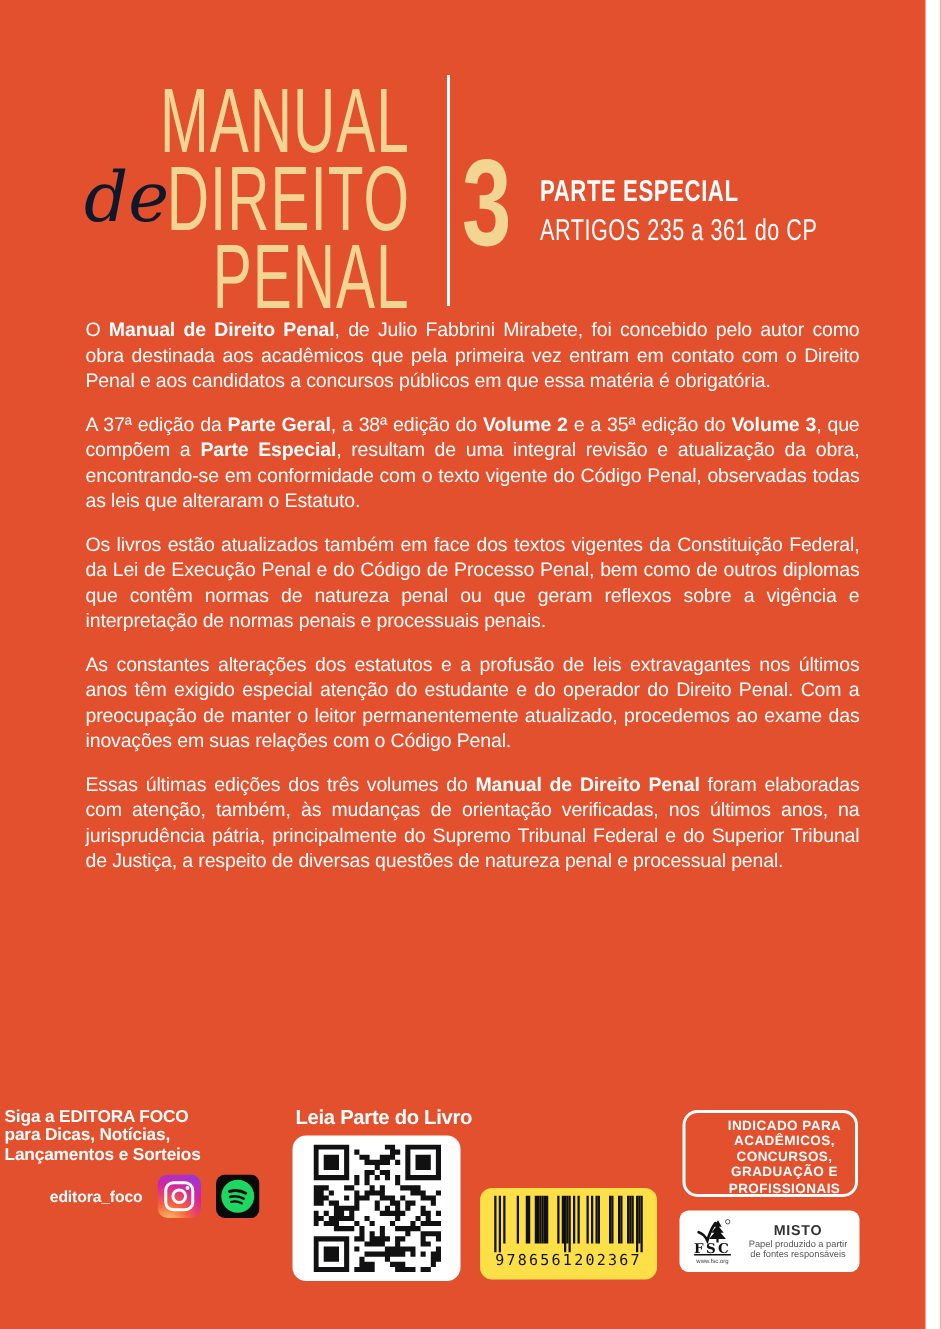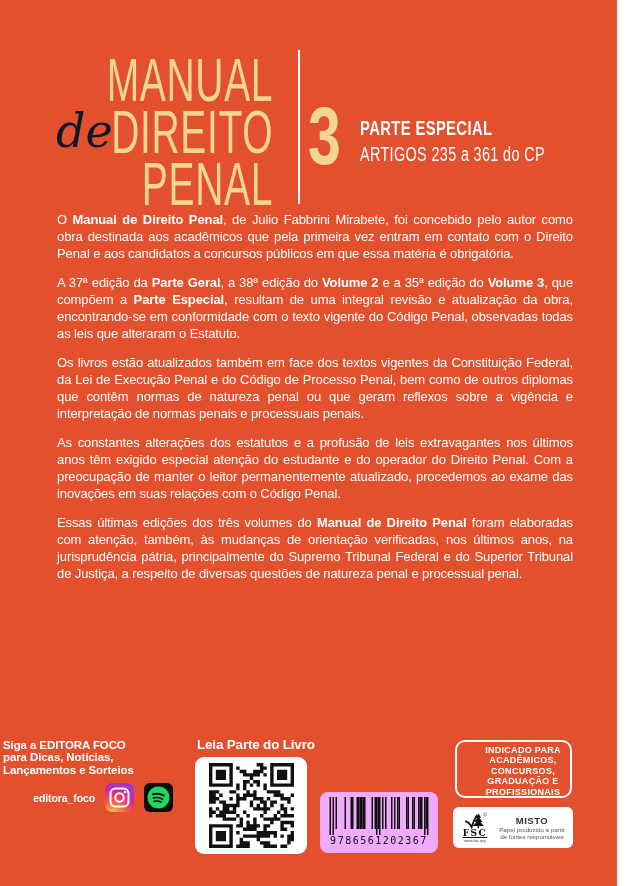--- a/index.html
+++ b/index.html
@@ -37,21 +37,21 @@
   .social-row .icon:first-of-type{margin-left:5px;}
   .icon svg{display:block;width:29px;height:29px;}
 
   
   .qr-heading{position:absolute;left:197px;top:737px;color:#fff;font-weight:bold;font-size:13.5px;
       letter-spacing:-0.2px;white-space:nowrap;}
   .qr-box{position:absolute;left:195px;top:757px;width:112px;height:97px;background:#fff;border-radius:9px;}
   #qr{display:block;margin:6px auto 0;width:85px;height:85px;}
 
   
-  .barcode-box{position:absolute;left:320px;top:792px;width:118px;height:61px;background:#f0abfc;border-radius:8px;}
+  .barcode-box{position:absolute;left:320px;top:792px;width:118px;height:61px;background:#fde047;border-radius:8px;}
   #barcode{display:block;margin:5px auto 0;width:100px;height:38px;}
   .bc-num{text-align:center;font-family:"DejaVu Sans Mono",monospace;font-size:10px;
       letter-spacing:1.5px;color:#111;margin-top:0;}
 
   
   .audience-box{position:absolute;left:455px;top:740px;width:117px;height:58px;border:2px solid #fff;
       border-radius:10px;box-sizing:border-box;color:#fff;text-align:center;font-size:9px;
       font-weight:bold;line-height:10.4px;letter-spacing:0.3px;padding-top:3px;padding-left:19px;}
 
   

